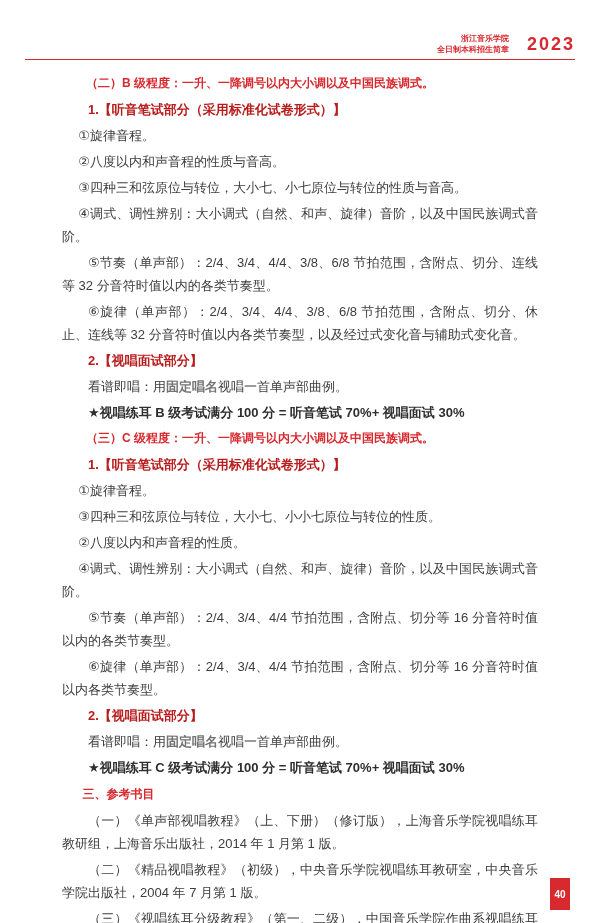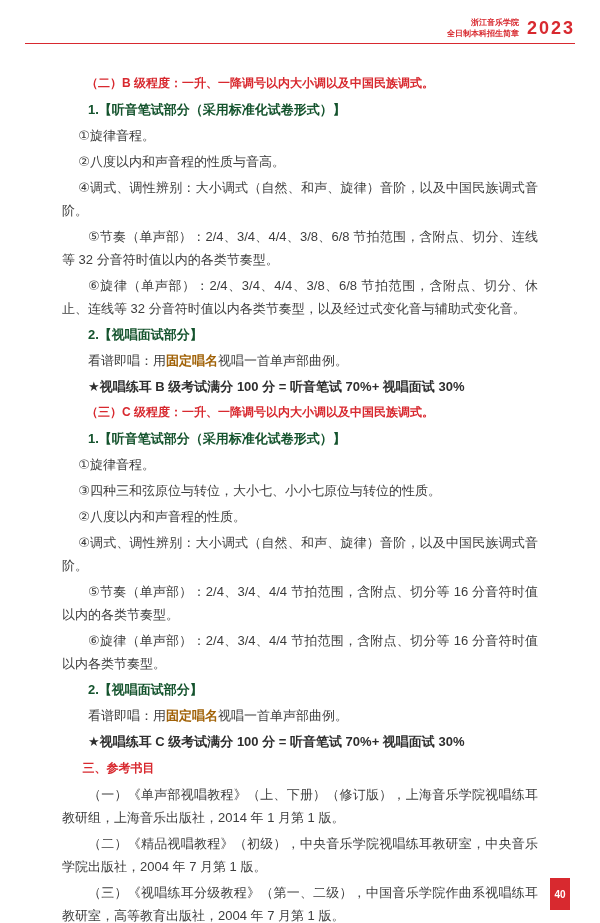--- a/index.html
+++ b/index.html
@@ -18,22 +18,22 @@
   }
   
   .header {
     position: absolute;
     top: 0; left: 25px; right: 25px;
   }
   .header-row {
     display: flex;
     justify-content: flex-end;
     align-items: flex-end;
-    gap: 8px;
-    padding-top: 17px;
+    gap: 18px;
+    padding-top: 33px;
   }
   .header-titles {
     text-align: right;
     color: var(--accent);
     font-size: 8px;
     font-weight: bold;
     line-height: 11px;
   }
   .header-year {
     color: var(--accent);
@@ -61,27 +61,27 @@
   .content p { margin-bottom: 3px; }
   .grade-heading {
     color: var(--accent);
     font-weight: bold;
     font-size: 12px;
     text-indent: 2em;
     margin-top: 2px;
   }
   .part-title {
     font-weight: bold;
-    color: #14532d;
+    color: #b91c1c;
     text-indent: 2em;
   }
   .item-circle { text-indent: 1.25em; }
   .item-wide  { text-indent: 2em; }
   .sight-line { text-indent: 2em; }
-  .sight-line b { color: #a16207; }
+  .sight-line b { color: #737373; }
   .star-line {
     font-weight: bold;
     color: #2e2e2e;
     text-indent: 2em;
   }
   .ref-heading {
     color: var(--accent);
     font-weight: bold;
     font-size: 12px;
     text-indent: 1.7em;
@@ -120,20 +120,21 @@
     </div>
     <hr class="header-rule">
   </div>
 
   <div class="content">
 
     <p class="grade-heading">（二）B 级程度：一升、一降调号以内大小调以及中国民族调式。</p>
     <p class="part-title">1.【听音笔试部分（采用标准化试卷形式）】</p>
     <p class="item-circle">①旋律音程。</p>
     <p class="item-circle">②八度以内和声音程的性质与音高。</p>
+    <p class="item-circle">③四种三和弦原位与转位，大小七、小七原位与转位的性质与音高。</p>
     <p class="item-circle">④调式、调性辨别：大小调式（自然、和声、旋律）音阶，以及中国民族调式音阶。</p>
     <p class="item-wide">⑤节奏（单声部）：2/4、3/4、4/4、3/8、6/8 节拍范围，含附点、切分、连线等 32 分音符时值以内的各类节奏型。</p>
     <p class="item-wide">⑥旋律（单声部）：2/4、3/4、4/4、3/8、6/8 节拍范围，含附点、切分、休止、连线等 32 分音符时值以内各类节奏型，以及经过式变化音与辅助式变化音。</p>
     <p class="part-title">2.【视唱面试部分】</p>
     <p class="sight-line"><span>看谱即唱：用</span><b>固定唱名</b><span>视唱一首单声部曲例。</span></p>
     <p class="star-line">★视唱练耳 B 级考试满分 100 分 = 听音笔试 70%+ 视唱面试 30%</p>
 
     <p class="grade-heading">（三）C 级程度：一升、一降调号以内大小调以及中国民族调式。</p>
     <p class="part-title">1.【听音笔试部分（采用标准化试卷形式）】</p>
     <p class="item-circle">①旋律音程。</p>

